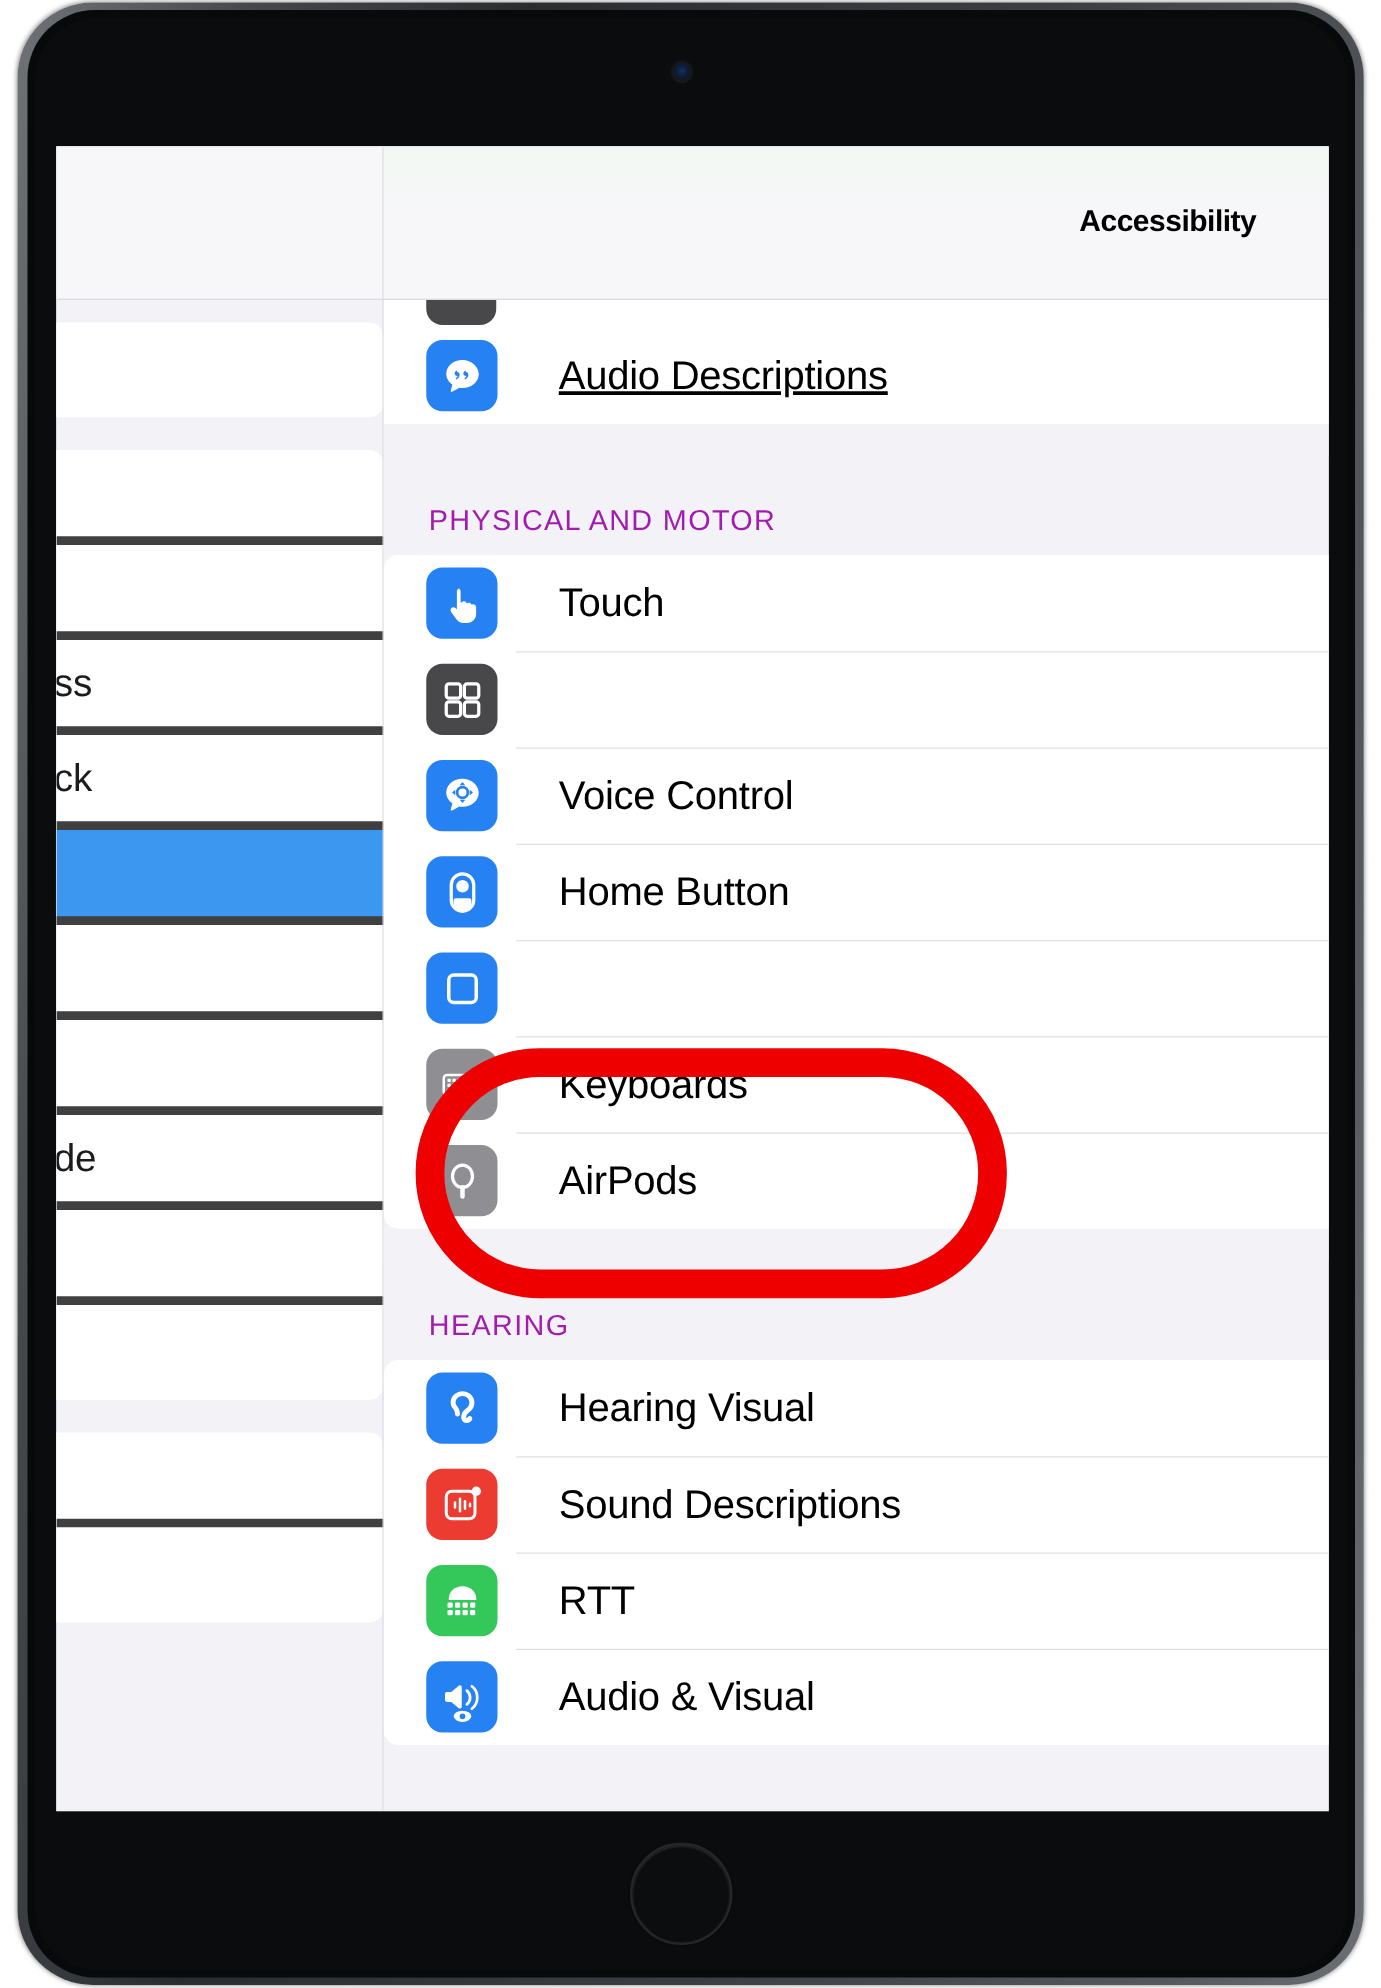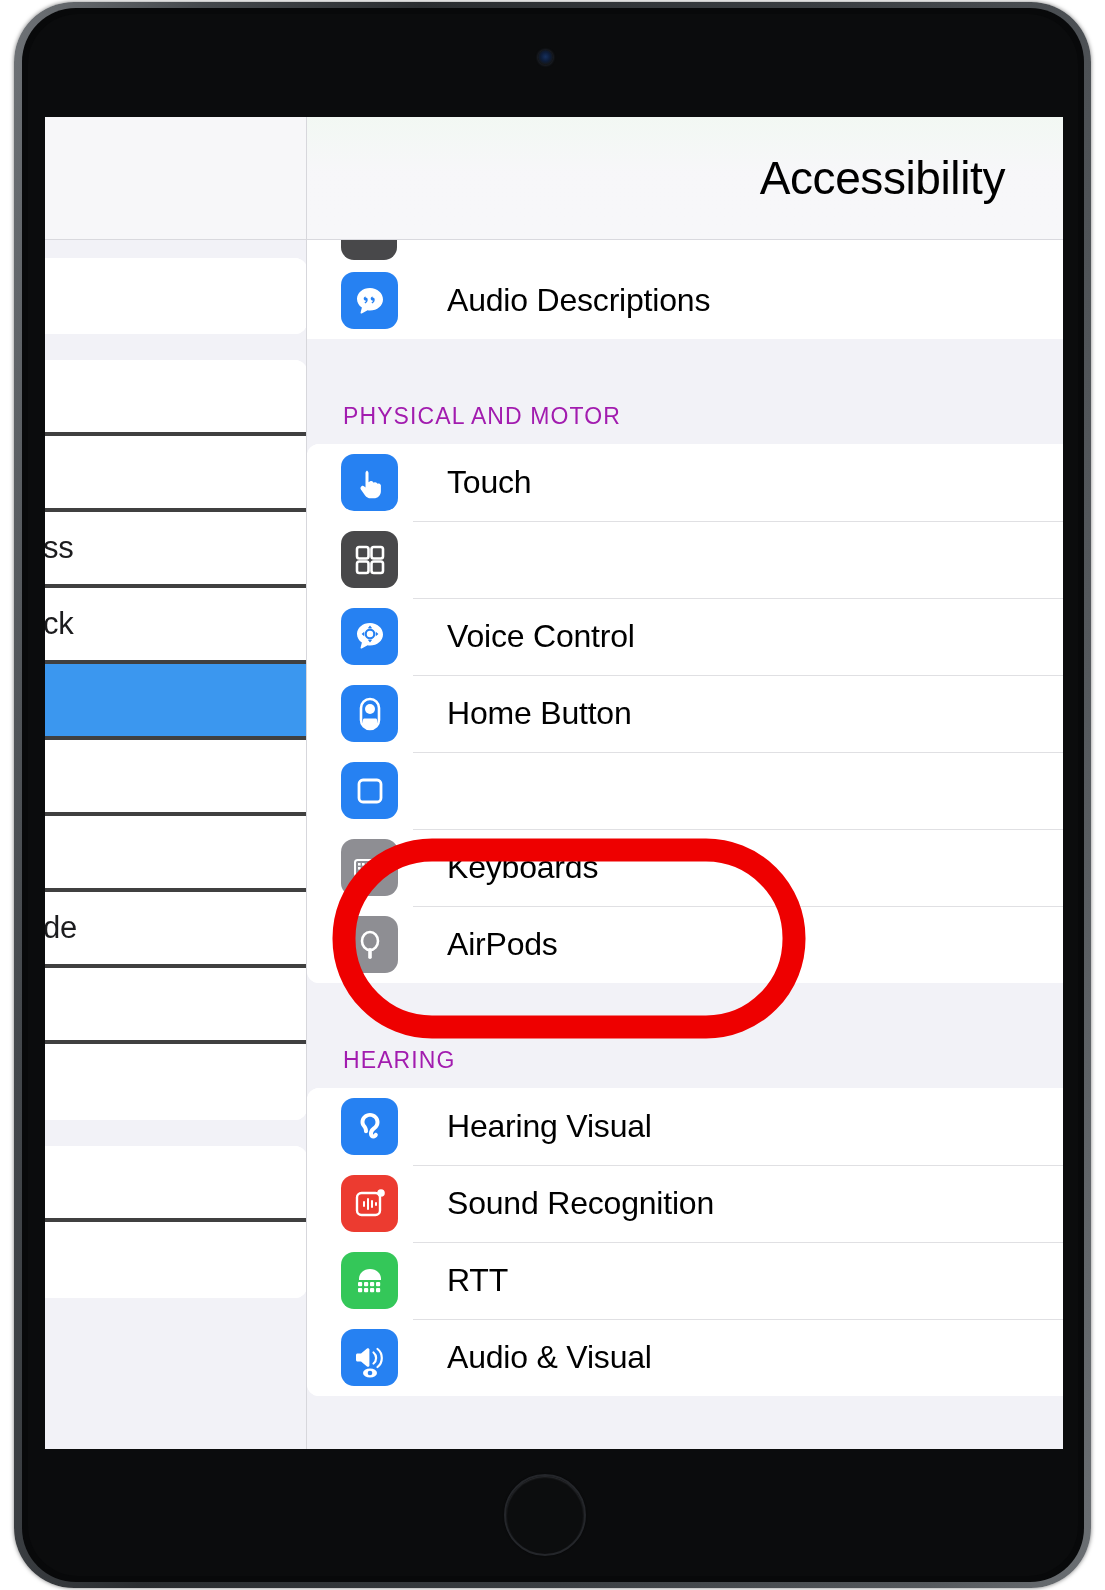--- a/index.html
+++ b/index.html
@@ -82,21 +82,21 @@
     background: #ffffff;
     border-radius: 0 12px 12px 0;
     overflow: hidden;
   }
   .sb-group.first { margin-top: 18px; }
   .sb-row {
     height: 76px;
     background: #ffffff;
     display: flex; align-items: center;
     padding-left: 0;
-    border-bottom: 4px solid #404040;
+    border-bottom: 7px solid #404040;
     position: relative;
   }
   .sb-row:last-child { border-bottom: none; }
   .sb-row.selected { background: #3b97ef; }
   .sb-label {
     font-size: 31px;
     color: #1c1c1e;
     letter-spacing: -.2px;
     white-space: nowrap;
     margin-left: -2px;
@@ -118,21 +118,21 @@
   .nav-bar {
     position: absolute; left: 0; top: 0;
     width: 100%; height: 123px;
     background: linear-gradient(180deg, rgba(242,248,243,.95) 0%, rgba(247,247,249,.98) 45%, #f7f7f9 100%);
     border-bottom: 1px solid #d9d9de;
     display: flex; align-items: center; justify-content: flex-end;
     padding-right: 58px;
     z-index: 5;
   }
   .nav-title {
-    font-size: 46px; font-weight: normal;
+    font-size: 24px; font-weight: bold;
     color: #000000;
     letter-spacing: -.4px;
   }
   .list-scroll {
     position: absolute;
     left: 0; top: 123px; right: 0; bottom: 0;
     overflow: hidden;
   }
   .clipped-row-top {
     height: 22px;
@@ -153,21 +153,21 @@
     color: #a21caf;
     letter-spacing: 1.1px;
     padding: 38px 0 14px 36px;
   }
   .card {
     background: #ffffff;
     border-radius: 12px 0 0 12px;
     margin-left: 0;
     overflow: hidden;
   }
-  .card.top-open { border-radius: 0; }
+  .card.top-open { border-radius: 0; text-decoration: underline; }
   .row {
     display: flex; align-items: center;
     height: 77px;
     padding-left: 34px;
     position: relative;
     background: #ffffff;
   }
   .row + .row::before {
     content: "";
     position: absolute;
@@ -410,21 +410,21 @@
                 <rect x="8" y="10" width="23" height="22" rx="4.5" fill="none" stroke="#ffffff" stroke-width="2.4"></rect>
                 <g fill="#ffffff">
                   <rect x="14" y="18" width="2" height="6" rx="1"></rect>
                   <rect x="18" y="15" width="2" height="12" rx="1"></rect>
                   <rect x="22" y="17" width="2" height="8" rx="1"></rect>
                   <rect x="26" y="19" width="2" height="4" rx="1"></rect>
                 </g>
                 <circle cx="32" cy="10" r="3.8" fill="#ffffff"></circle>
               </svg>
             </div>
-            <span class="row-label">Sound Recognition</span>
+            <span class="row-label">Sound Descriptions</span>
           </div>
 
           <div class="row">
             <div class="row-icon ic-green">
               <svg width="42" height="42" viewBox="0 0 42 42">
                 <path d="M10 19c0-6 5-10 11-10s11 4 11 10v1H10v-1z" fill="#ffffff"></path>
                 <g fill="#ffffff">
                   <rect x="9" y="22" width="4.2" height="4.2" rx="1"></rect>
                   <rect x="15" y="22" width="4.2" height="4.2" rx="1"></rect>
                   <rect x="21" y="22" width="4.2" height="4.2" rx="1"></rect>

